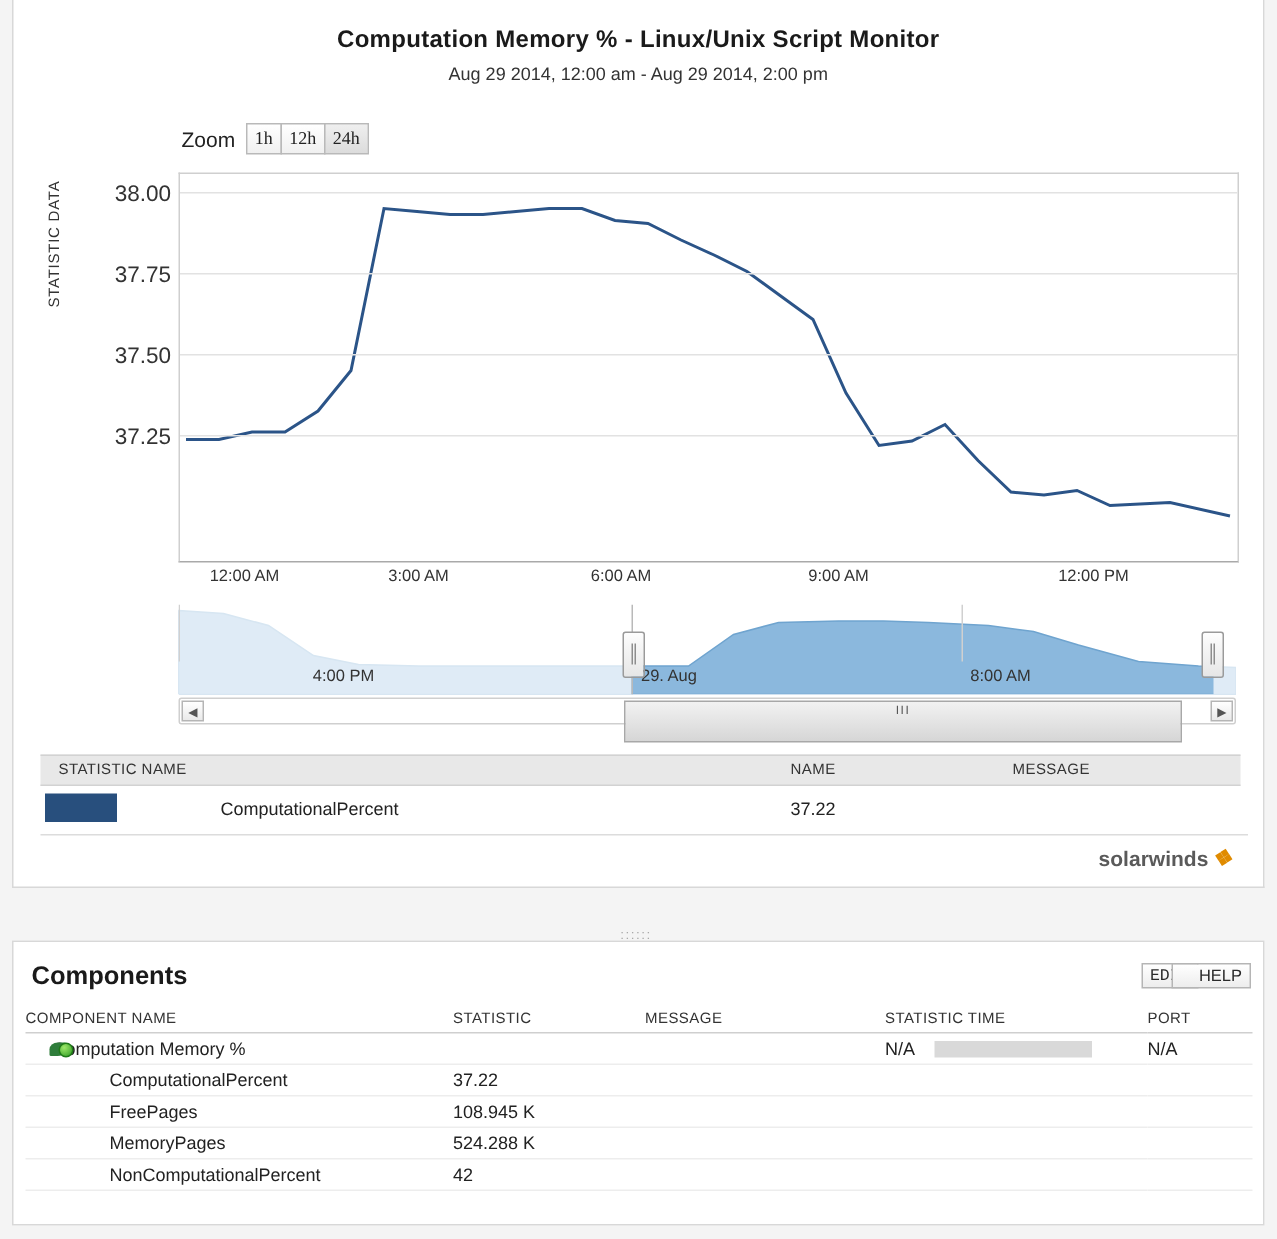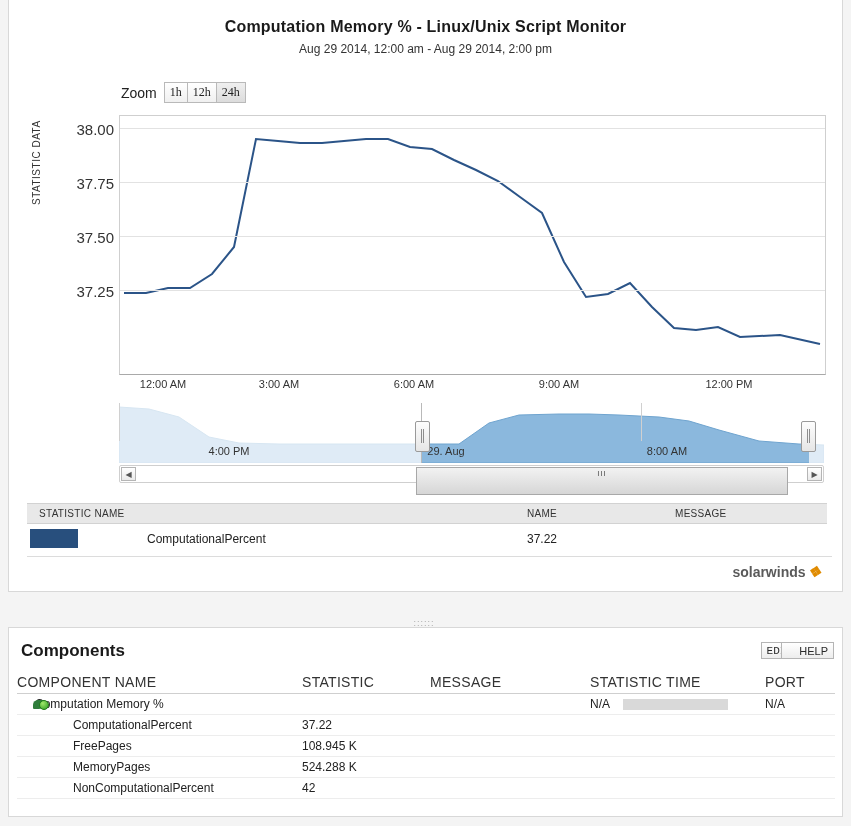--- a/index.html
+++ b/index.html
@@ -340,21 +340,21 @@
 
   .comp-table {
     position: absolute;
     left: 8px;
     top: 44px;
     width: 818px;
     border-collapse: collapse;
     table-layout: fixed;
   }
   .comp-table th {
-    font-size: 14px;
+    font-size: 10px;
     font-weight: normal;
     color: #333333;
     text-align: left;
     letter-spacing: 0.3px;
     padding: 2px 0 3px 0;
     border-bottom: 1px solid #cfcfcf;
   }
   .comp-table td {
     font-size: 12px;
     color: #222222;

